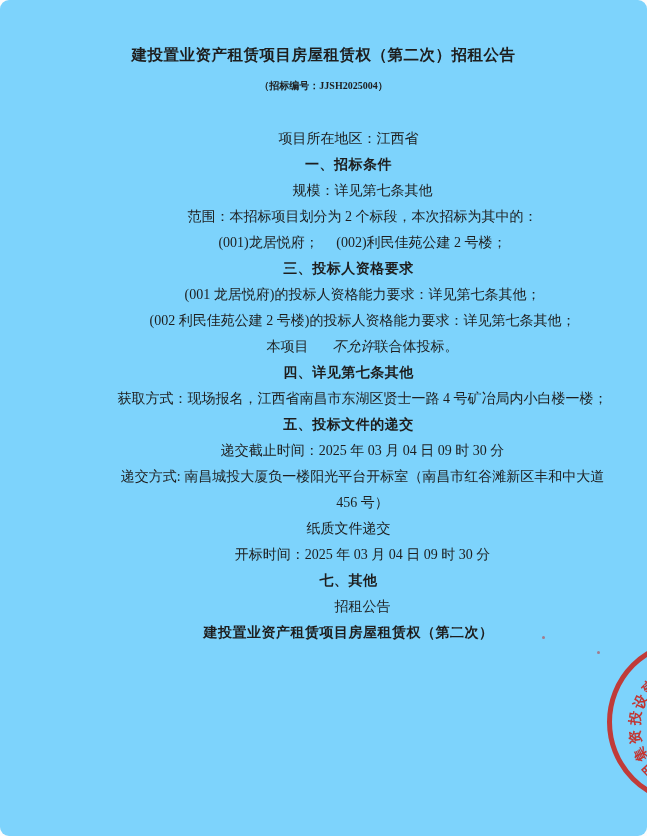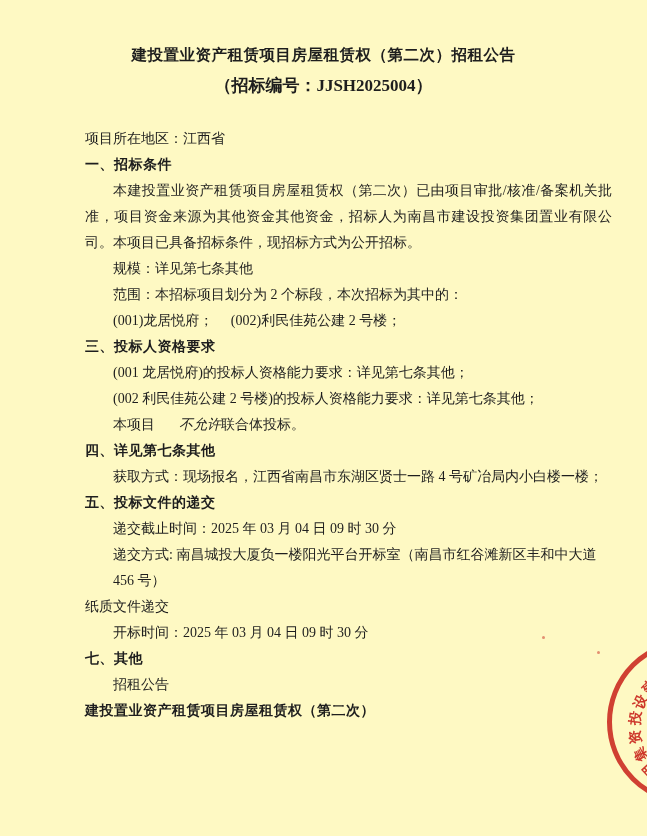--- a/index.html
+++ b/index.html
@@ -4,38 +4,38 @@
 <style>
   html, body { margin: 0; padding: 0; }
   body {
     width: 647px; height: 836px;
     background: #fcfcfc;
     position: relative;
     overflow: hidden;
     font-family: "Liberation Serif", "DejaVu Serif", serif;
     color: #1e1e1e;
   }
-  .page { position: absolute; inset: 0; background: #fef9c3; overflow: hidden; }
+  .page { position: absolute; inset: 0; background: #7dd3fc; overflow: hidden; border-radius: 9px; }
 
   .header {
     position: absolute; top: 44px; left: 0; width: 647px;
     text-align: center;
   }
   .header .title {
     margin: 0; font-size: 15.5px; font-weight: 700; line-height: 22px;
     letter-spacing: 0.5px;
   }
   .header .subtitle {
-    margin: 10px 0 0 0; font-size: 17px; font-weight: 700; line-height: 20px;
+    margin: 10px 0 0 0; font-size: 10px; font-weight: 700; line-height: 20px;
   }
 
   .bodytext {
     position: absolute; top: 126px; left: 85px; width: 527px;
   }
-  .bodytext p { margin: 0; line-height: 26px; font-size: 14px; }
+  .bodytext p { margin: 0; line-height: 26px; font-size: 14px; text-align: center; }
   .heading { font-size: 15px; font-weight: 700; letter-spacing: 0.5px; }
   .indent { padding-left: 28px; }
   .para { text-indent: 2em; text-align: justify; }
   .em-italic { font-style: italic; margin-left: 24px; }
 
   .seal {
     position: absolute; left: 607px; top: 639px;
     width: 166px; height: 166px;
     border: 5px solid rgba(201, 38, 30, 0.88);
     border-radius: 50%;
@@ -59,21 +59,20 @@
 
   <div class="header">
     <p class="title">建投置业资产租赁项目房屋租赁权（第二次）招租公告</p>
     <p class="subtitle">（招标编号：JJSH2025004）</p>
   </div>
 
   <div class="bodytext">
     <p>项目所在地区：江西省</p>
 
     <p class="heading">一、招标条件</p>
-    <p class="para">本建投置业资产租赁项目房屋租赁权（第二次）已由项目审批/核准/备案机关批准，项目资金来源为其他资金其他资金，招标人为南昌市建设投资集团置业有限公司。本项目已具备招标条件，现招标方式为公开招标。</p>
 
     <p class="indent">规模：详见第七条其他</p>
     <p class="indent">范围：本招标项目划分为 2 个标段，本次招标为其中的：</p>
     <p class="indent">(001)龙居悦府；　 (002)利民佳苑公建 2 号楼；</p>
 
     <p class="heading">三、投标人资格要求</p>
     <p class="indent">(001 龙居悦府)的投标人资格能力要求：详见第七条其他；</p>
     <p class="indent">(002 利民佳苑公建 2 号楼)的投标人资格能力要求：详见第七条其他；</p>
     <p class="indent"><span>本项目</span><span class="em-italic">不允许</span><span>联合体投标。</span></p>
 

